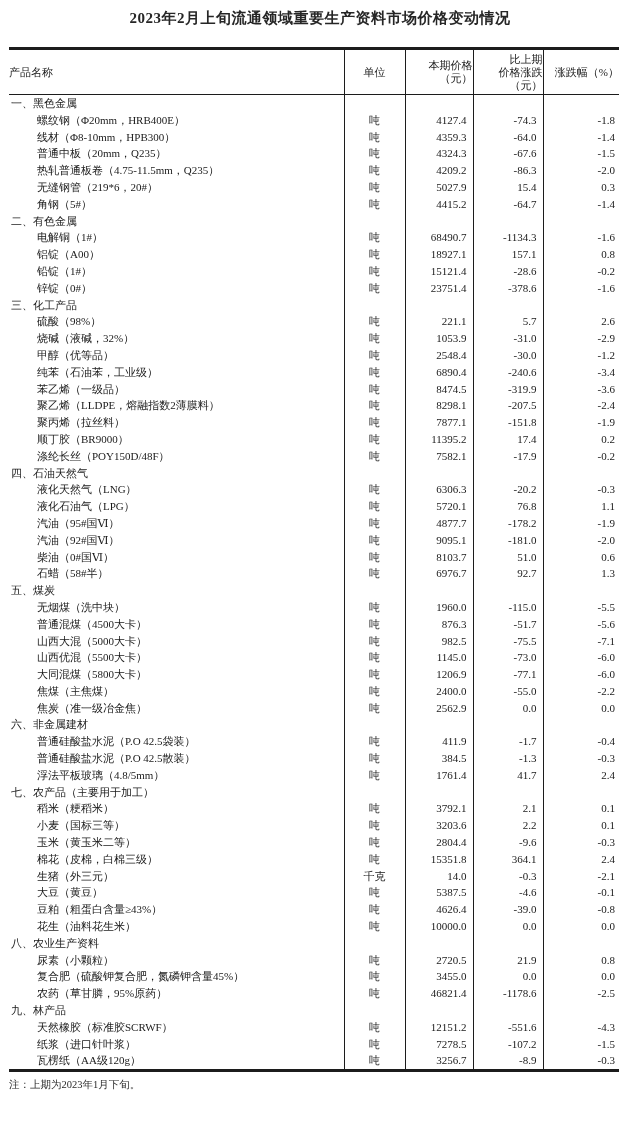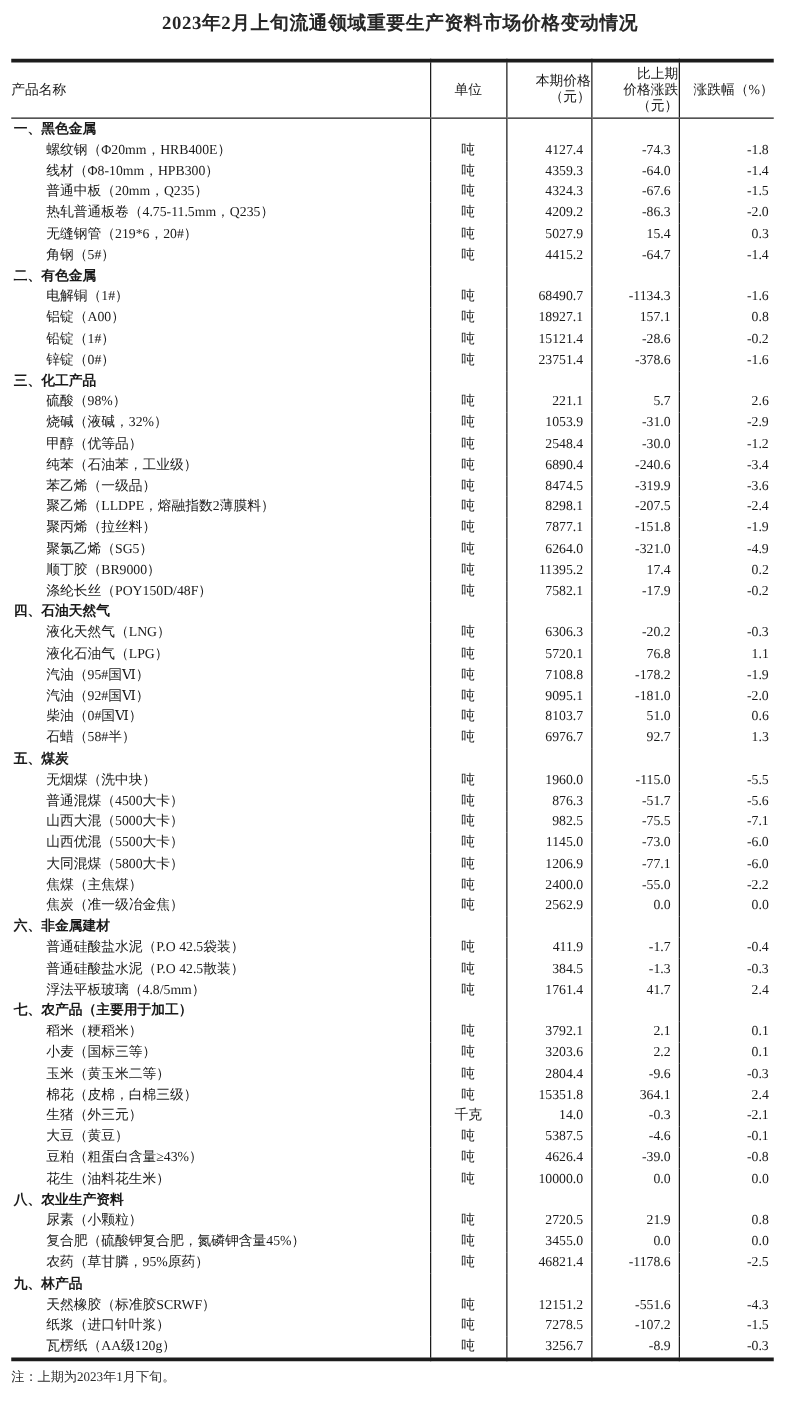--- a/index.html
+++ b/index.html
@@ -29,21 +29,21 @@
     font-size:11px;line-height:16.8px;height:16.8px;
     padding:0;vertical-align:middle;white-space:nowrap;overflow:hidden;
   }
   .b{border-left:1px solid #1c1c1c;}
   .c0{text-align:left;}
   .c1{text-align:center;}
   .c2,.c3,.c4{text-align:right;}
   td.c2{padding-right:6px;margin-left:35px;}
   td.c3{padding-right:6px;margin-top:32px;}
   td.c4{padding-right:4px;margin-left:48px;}
-  td.sec{font-weight:bold;padding-left:2px;}
+  td.sec{font-weight:normal;padding-left:2px;}
   td.prod{padding-left:28px;}
   .note{
     margin:6px 0 0 9px;font-size:10.5px;color:#2a2a2a;
   }
 </style>
 </head>
 <body>
 
 <div class="page">
   <h1 class="title">2023年2月上旬流通领域重要生产资料市场价格变动情况</h1>
@@ -203,27 +203,20 @@
           <td class="c4 b">-2.4</td>
         </tr>
         <tr>
           <td class="c0 prod">聚丙烯（拉丝料）</td>
           <td class="c1 b">吨</td>
           <td class="c2 b">7877.1</td>
           <td class="c3 b">-151.8</td>
           <td class="c4 b">-1.9</td>
         </tr>
         <tr>
-          <td class="c0 prod">聚氯乙烯（SG5）</td>
-          <td class="c1 b">吨</td>
-          <td class="c2 b">6264.0</td>
-          <td class="c3 b">-321.0</td>
-          <td class="c4 b">-4.9</td>
-        </tr>
-        <tr>
           <td class="c0 prod">顺丁胶（BR9000）</td>
           <td class="c1 b">吨</td>
           <td class="c2 b">11395.2</td>
           <td class="c3 b">17.4</td>
           <td class="c4 b">0.2</td>
         </tr>
         <tr>
           <td class="c0 prod">涤纶长丝（POY150D/48F）</td>
           <td class="c1 b">吨</td>
           <td class="c2 b">7582.1</td>
@@ -247,21 +240,21 @@
         <tr>
           <td class="c0 prod">液化石油气（LPG）</td>
           <td class="c1 b">吨</td>
           <td class="c2 b">5720.1</td>
           <td class="c3 b">76.8</td>
           <td class="c4 b">1.1</td>
         </tr>
         <tr>
           <td class="c0 prod">汽油（95#国Ⅵ）</td>
           <td class="c1 b">吨</td>
-          <td class="c2 b">7108.8</td>
+          <td class="c2 b">4877.7</td>
           <td class="c3 b">-178.2</td>
           <td class="c4 b">-1.9</td>
         </tr>
         <tr>
           <td class="c0 prod">汽油（92#国Ⅵ）</td>
           <td class="c1 b">吨</td>
           <td class="c2 b">9095.1</td>
           <td class="c3 b">-181.0</td>
           <td class="c4 b">-2.0</td>
         </tr>

